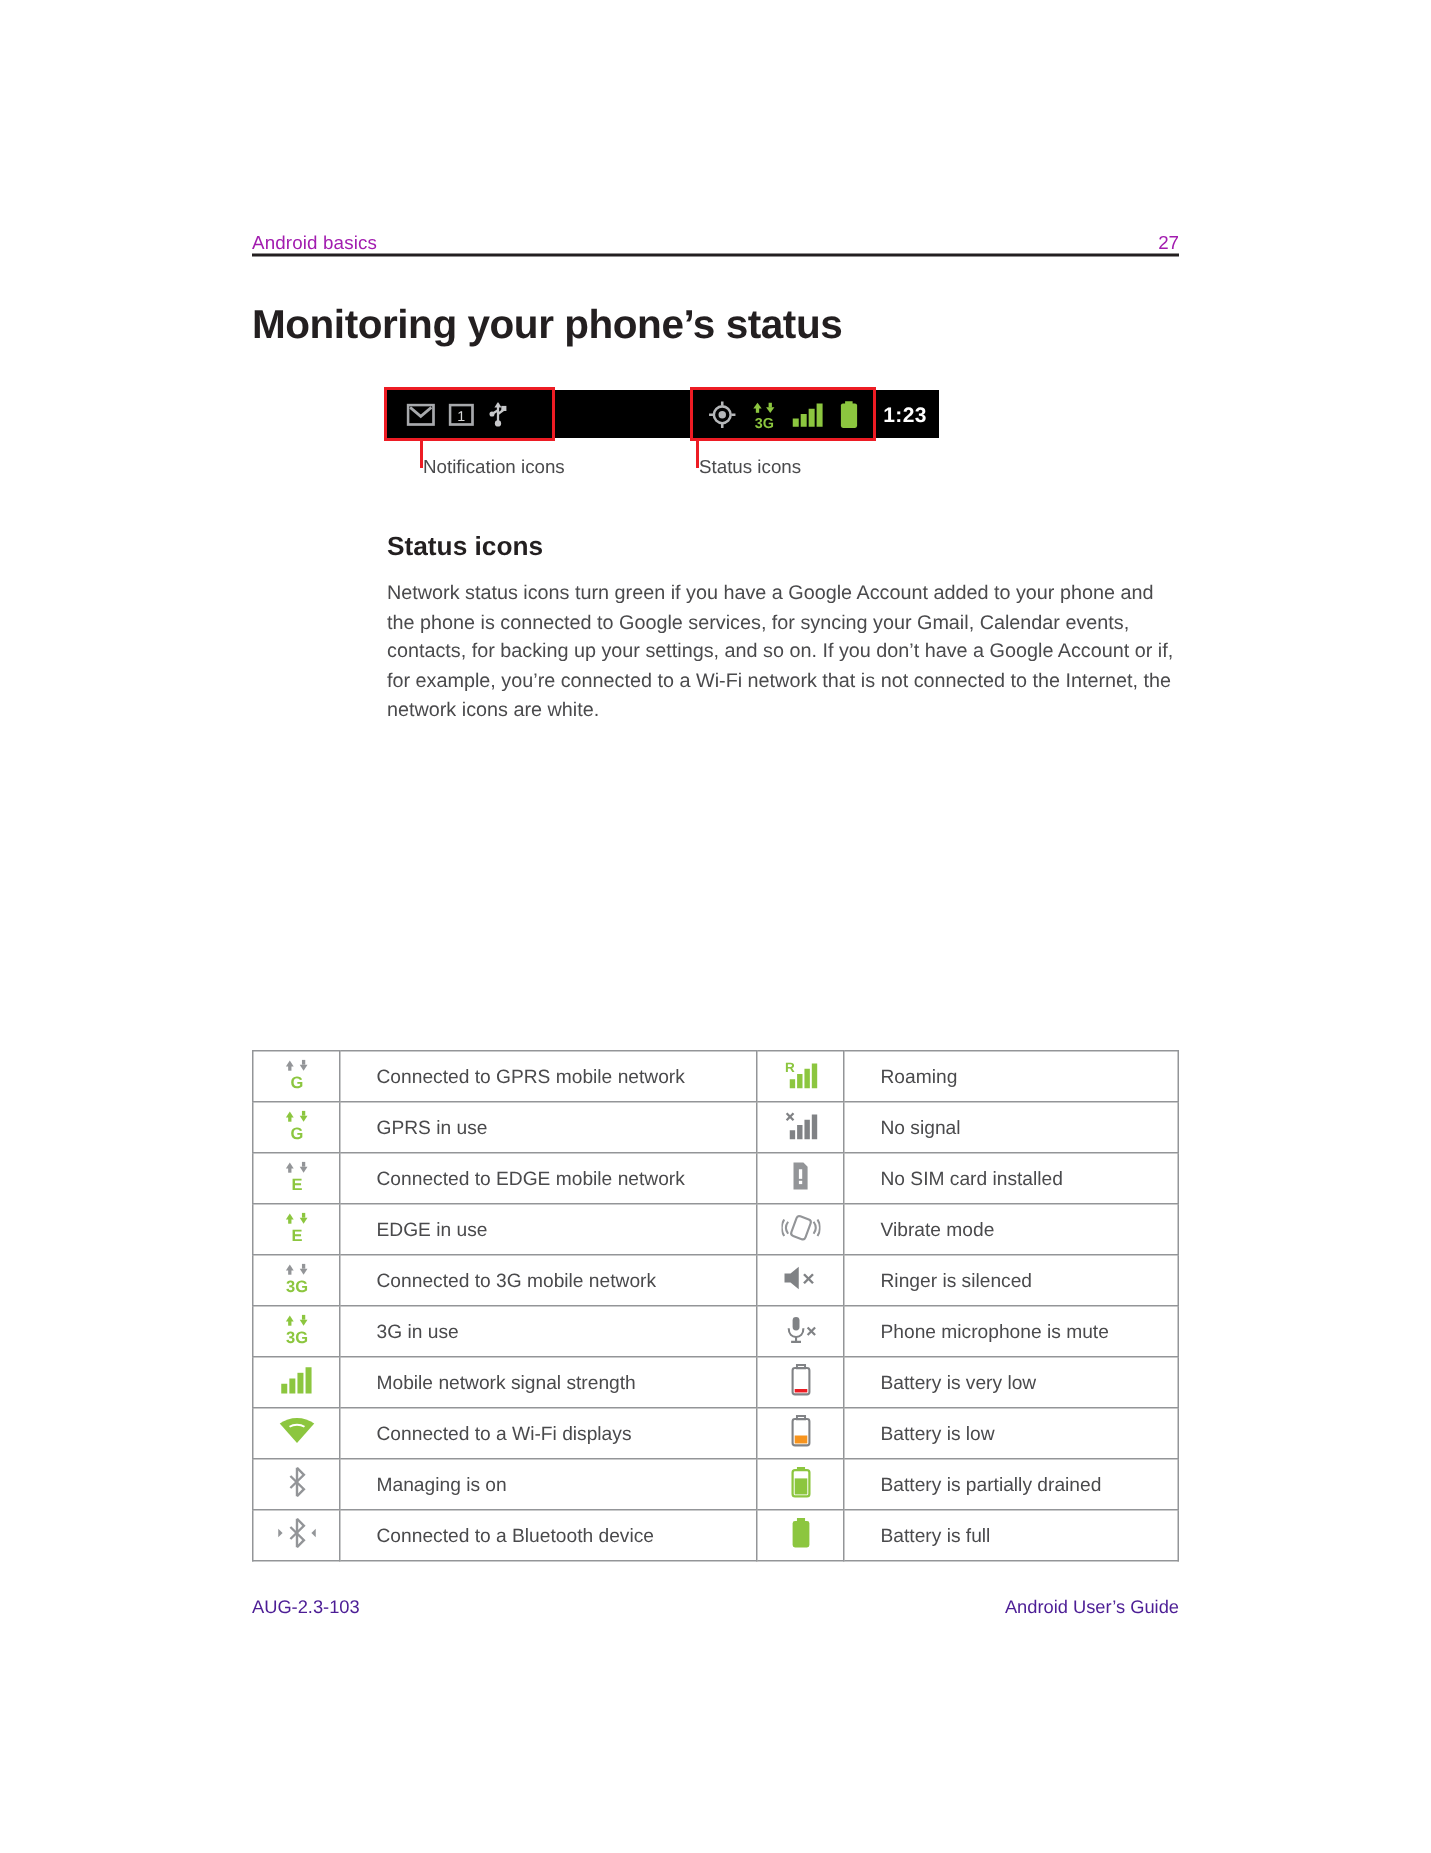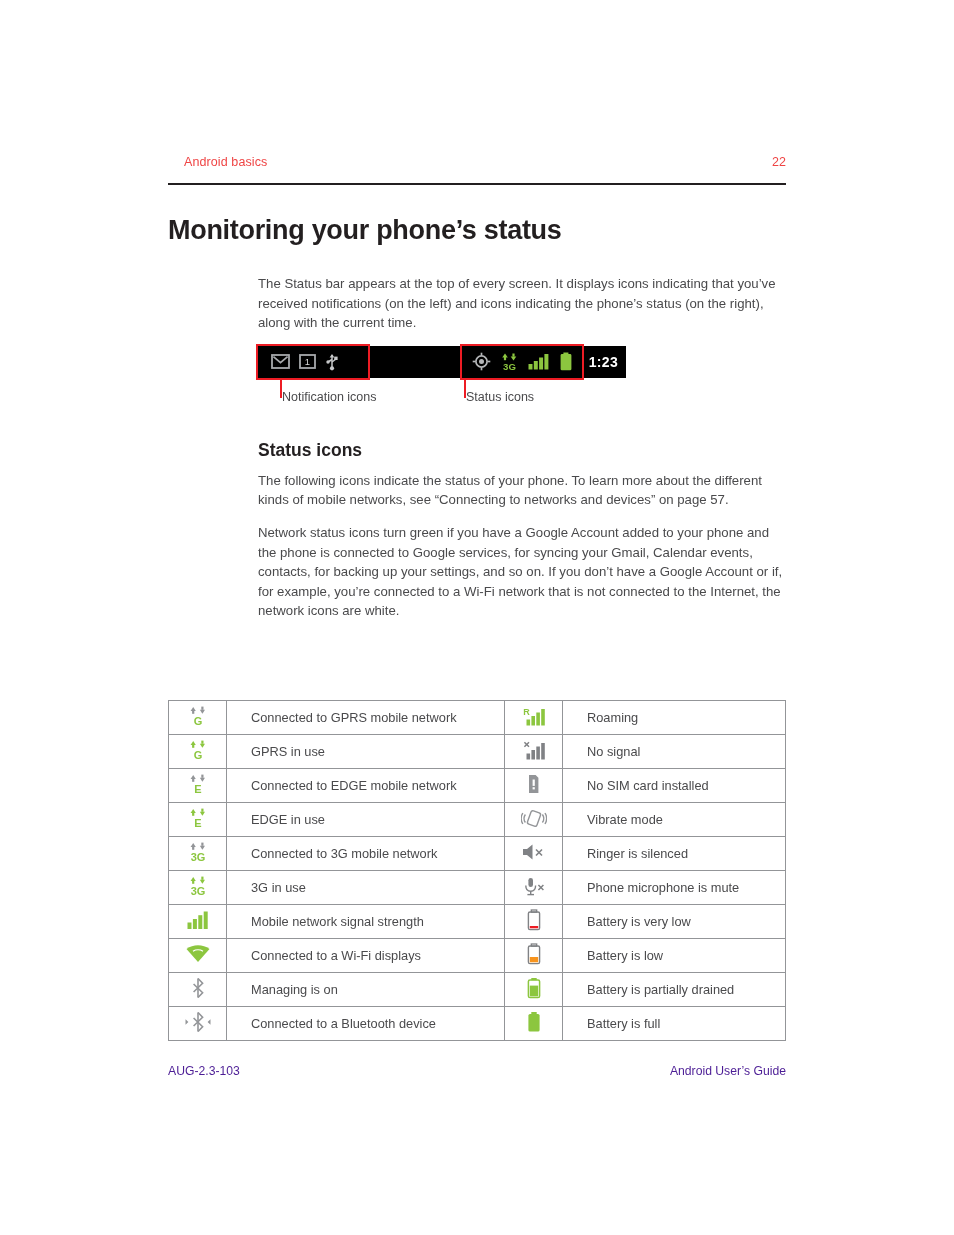--- a/index.html
+++ b/index.html
@@ -21,23 +21,22 @@
     top: 155px;
     width: 618px;
   }
 
   
   .runhead {
     display: flex;
     justify-content: space-between;
     align-items: baseline;
     font-size: 12.5px;
-    color: #ef4444;
-    padding-bottom: 14px;
-    margin-left: 16px;
+    color: #a21caf;
+    padding-bottom: 0;
   }
   .runhead .rh-left { letter-spacing: .1px; }
   .runhead .rh-right { font-size: 12.5px; }
   .rule {
     border-bottom: 2.2px solid #231f20;
     margin-bottom: 30px;
   }
 
   
   h1.title {
@@ -160,29 +159,26 @@
     font-size: 12.2px; color: #4c1d95;
   }
 </style>
 </head>
 <body>
 
 <div class="page">
 
   <div class="runhead">
     <span class="rh-left">Android basics</span>
-    <span class="rh-right">22</span>
+    <span class="rh-right">27</span>
   </div>
   <div class="rule"></div>
 
   <h1 class="title">Monitoring your phone’s status</h1>
 
-  <div class="body-col">
-    <p class="copy">The Status bar appears at the top of every screen. It displays icons indicating that you’ve received notifications (on the left) and icons indicating the phone’s status (on the right), along with the current time.</p>
-  </div>
 
   <div class="figure">
     <div class="statusbar">
 
       <div class="sb-left">
 
         <span class="icon">
           <svg width="19" height="15" viewBox="0 0 19 15">
             <rect x="1" y="1" width="17" height="13" fill="none" stroke="#a7a9ac" stroke-width="1.8"></rect>
             <path d="M2.4 2.6 L9.5 8.6 L16.6 2.6" fill="none" stroke="#a7a9ac" stroke-width="1.8"></path>
@@ -260,21 +256,20 @@
 
     <div class="leader" style="left:22px; top:32px; height:20px;"></div>
     <div class="leader" style="left:206px; top:32px; height:20px;"></div>
     <div class="cap" style="left:24px; top:44px;text-align:right;">Notification icons</div>
     <div class="cap" style="left:208px; top:44px;">Status icons</div>
   </div>
 
 
   <h2 class="subhead">Status icons</h2>
   <div class="body-col">
-    <p class="copy">The following icons indicate the status of your phone. To learn more about the different kinds of mobile networks, see “Connecting to networks and devices” on page 57.</p>
     <p class="copy">Network status icons turn green if you have a Google Account added to your phone and the phone is connected to Google services, for syncing your Gmail, Calendar events, contacts, for backing up your settings, and so on. If you don’t have a Google Account or if, for example, you’re connected to a Wi-Fi network that is not connected to the Internet, the network icons are white.</p>
   </div>
 </div>
 
 <table class="icontable">
   <tbody>
 
     <tr>
       <td class="ic">
         <svg width="20" height="24" viewBox="0 0 20 24">

